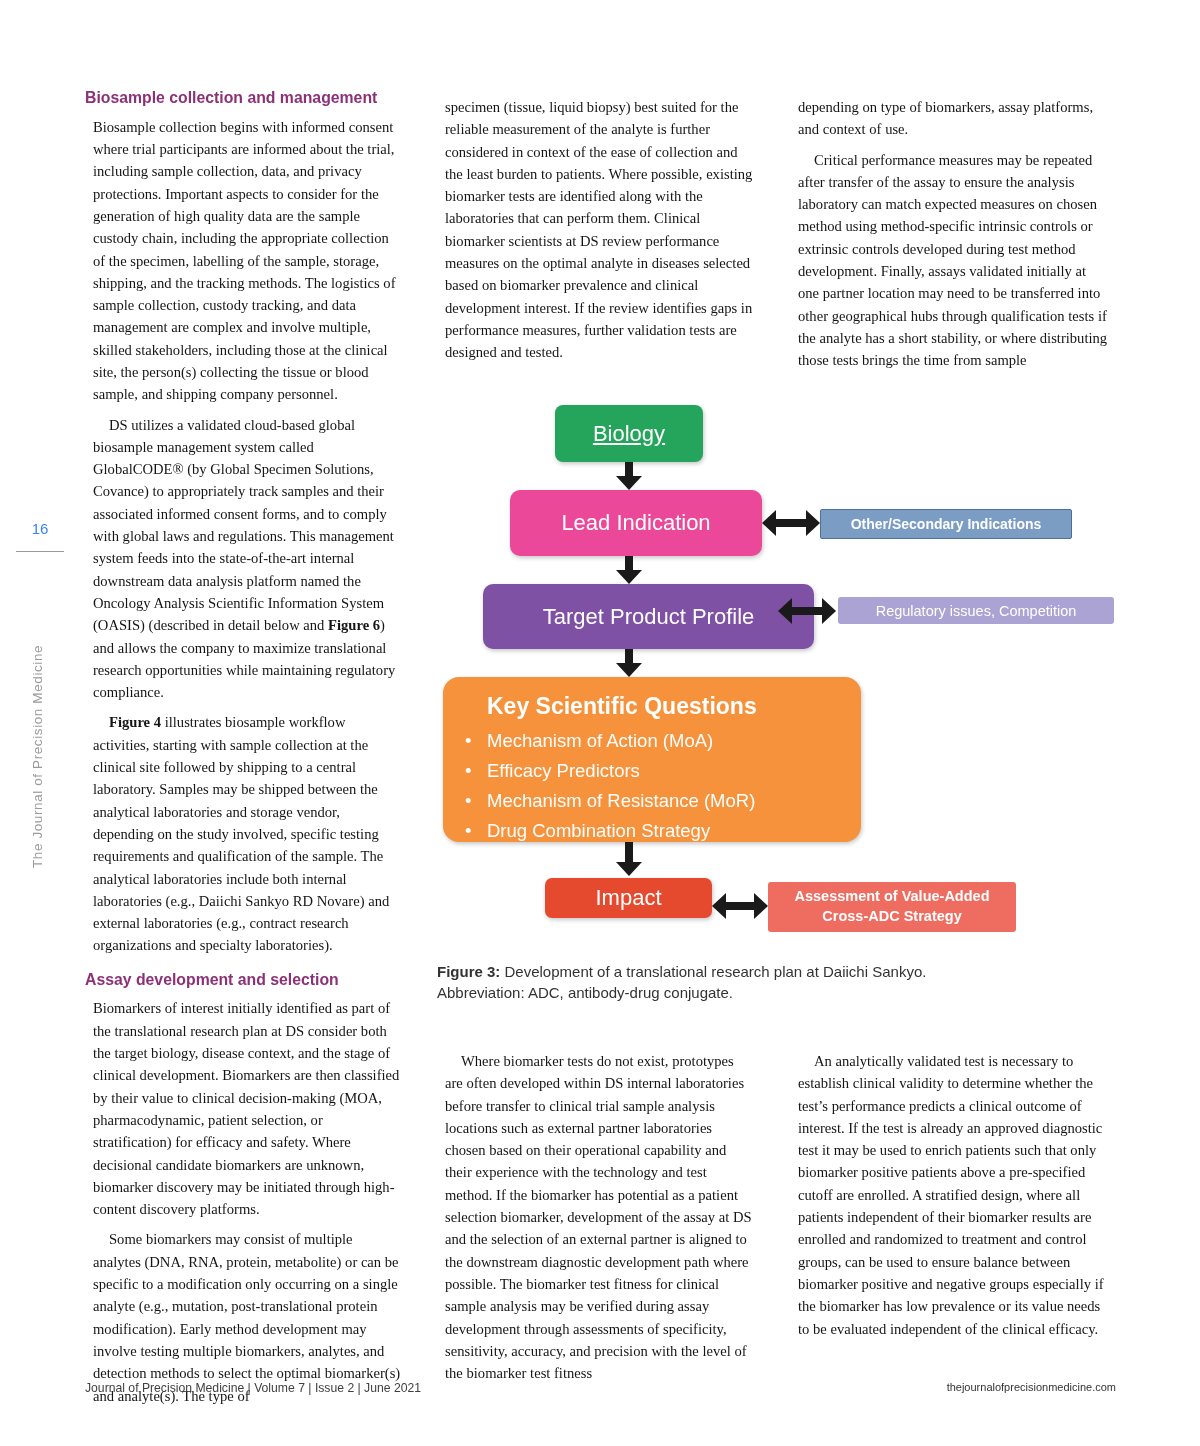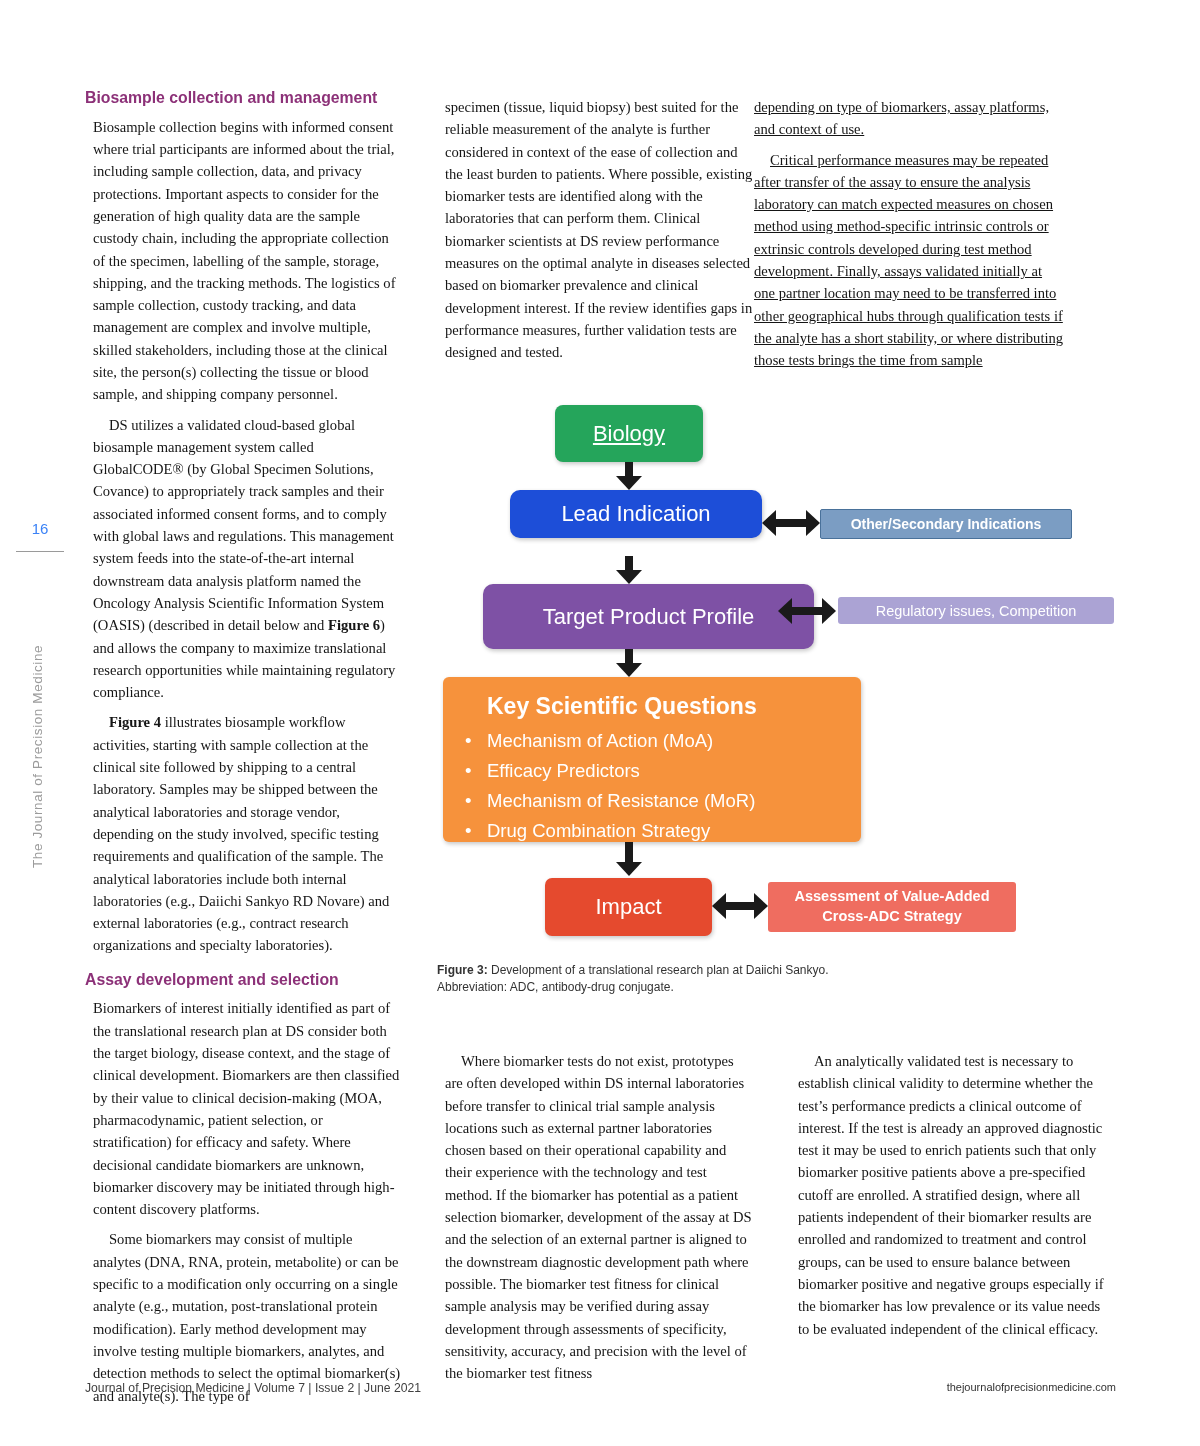--- a/index.html
+++ b/index.html
@@ -28,52 +28,52 @@
   .col p.indent { text-indent:16px; }
   .section-heading {
     font-family:"Liberation Sans", sans-serif; font-weight:bold;
     font-size:15.8px; color:#8c3178; margin:0 0 4px 0; line-height:1.25;
   }
   .section-heading.spaced { margin-top:13px; }
   .b { font-weight:bold; }
 
   #col1 { left:85px; top:88px; }
   #col2-top { left:437px; top:88px; }
-  #col3-top { left:746px; top:88px;text-decoration:underline; }
+  #col3-top { left:790px; top:88px; }
   #col2-bottom { left:437px; top:1042px; }
   #col3-bottom { left:790px; top:1042px; }
 
   
   .figure { position:absolute; left:437px; top:390px; width:680px; height:560px; }
   .fbox {
     position:absolute; display:flex; align-items:center; justify-content:center;
     font-family:"Liberation Sans", sans-serif; color:#ffffff; text-align:center;
     box-shadow:1px 2px 4px rgba(0,0,0,0.22);
   }
   .fbox-biology   { left:118px; top:15px;  width:148px; height:57px; background:#25a55b; border-radius:8px;  font-size:22px;text-decoration:underline; }
-  .fbox-lead      { left:73px;  top:100px; width:252px; height:48px; background:#1d4ed8; border-radius:10px; font-size:22px; }
+  .fbox-lead      { left:73px;  top:100px; width:252px; height:66px; background:#ec4899; border-radius:10px; font-size:22px; }
   .fbox-other     { left:383px; top:119px; width:250px; height:28px; background:#7b9dc3; border:1px solid #49719a; border-radius:2px; font-size:14px; font-weight:bold; box-shadow:none; }
   .fbox-tpp       { left:46px;  top:194px; width:331px; height:65px; background:#7e51a5; border-radius:10px; font-size:22px; }
   .fbox-reg       { left:401px; top:207px; width:276px; height:27px; background:#aba3d4; border-radius:3px; font-size:14.5px; box-shadow:none; }
-  .fbox-ksq       { left:6px;   top:287px; width:418px; height:165px; background:#f6923c; border-radius:6px; display:block; text-align:left; }
-  .fbox-impact    { left:108px; top:488px; width:167px; height:58px; background:#e54a2e; border-radius:7px; font-size:22px; }
+  .fbox-ksq       { left:6px;   top:287px; width:418px; height:165px; background:#f6923c; border-radius:16px; display:block; text-align:left; }
+  .fbox-impact    { left:108px; top:488px; width:167px; height:40px; background:#e54a2e; border-radius:7px; font-size:22px; }
   .fbox-assess    { left:331px; top:492px; width:248px; height:50px; background:#ef6d60; border-radius:3px; font-size:14.5px; font-weight:bold; line-height:1.35; box-shadow:none; }
 
   .ksq-title {
     margin:16px 20px 8px 44px; font-size:23px; font-weight:bold; color:#ffffff;
   }
   .ksq-item { display:flex; margin:4px 16px 0 22px; font-size:18.5px; color:#ffffff; line-height:26px; }
   .ksq-bullet { width:22px; flex:0 0 22px; }
 
   .arrow { position:absolute; line-height:0; }
   .arrow svg { display:block; }
 
   .caption {
     position:absolute; left:437px; top:962px; width:540px;
-    font-family:"Liberation Sans", sans-serif; font-size:12px;
+    font-family:"Liberation Sans", sans-serif; font-size:15px;
     color:#333333; line-height:1.38;
   }
 
   
   .footer-left {
     position:absolute; left:85px; top:1381px;
     font-family:"Liberation Sans", sans-serif; font-size:12.2px; color:#404040;
   }
   .footer-right {
     position:absolute; right:84px; top:1381px;

